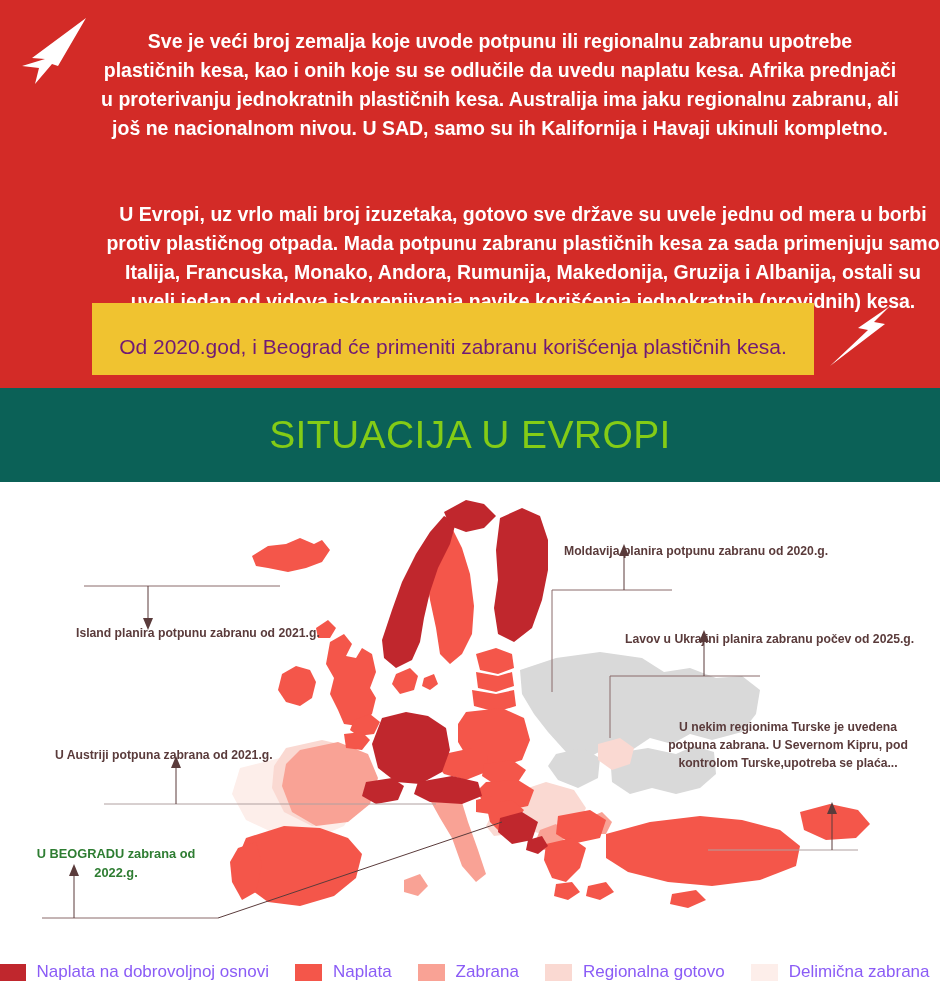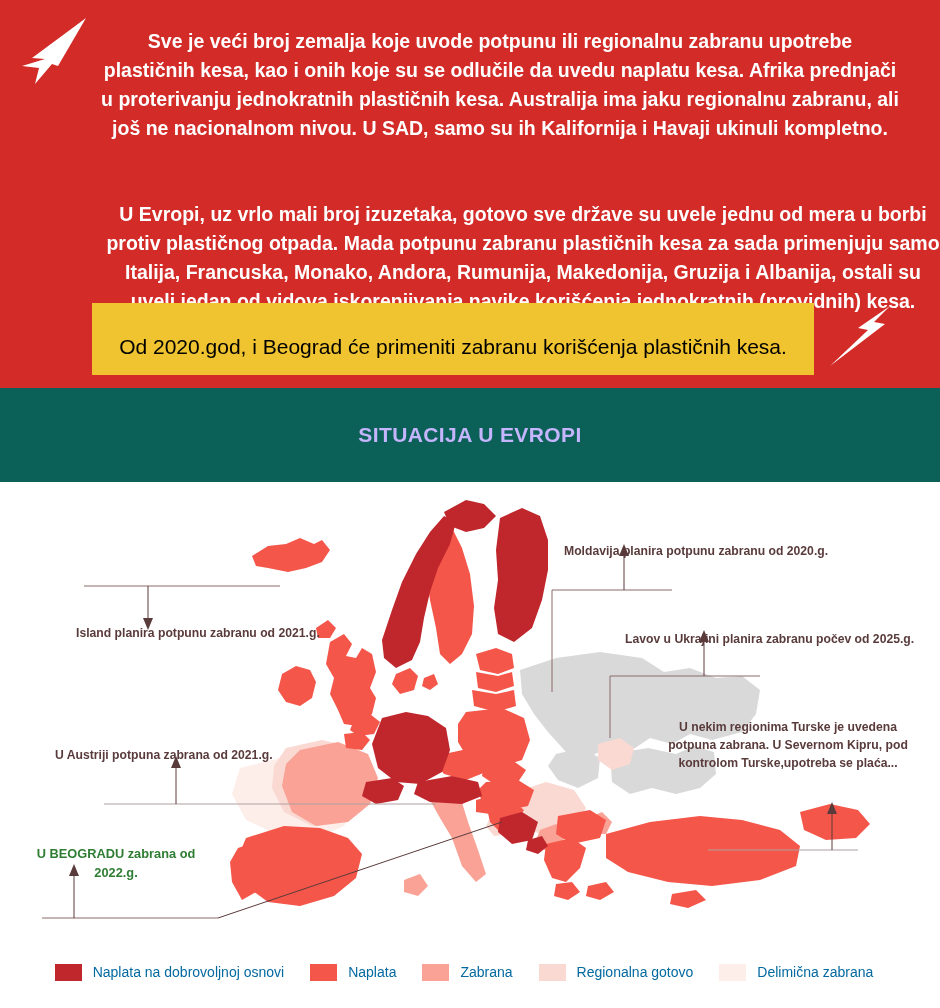--- a/index.html
+++ b/index.html
@@ -35,38 +35,38 @@
   .para2 { width:844px; }
 
   
   .yellow-box {
     position:absolute; left:92px; top:303px;
     width:722px; height:72px;
     background:#f0c330;
     display:flex; align-items:center; justify-content:center;
   }
   .yellow-box .yb-text {
-    color:#000000;
+    color:#701a75;
     font-size:21px;
     line-height:27px;
     text-align:center;
     padding:0 14px;
     margin-top:14px;
   }
 
   
   .green-banner {
     position:absolute; left:0; top:388px; width:940px; height:94px;
     background:#0b6157;
     display:flex; align-items:center; justify-content:center;
   }
   .green-banner h1 {
-    color:#c4b5fd;
-    font-size:21px;
-    font-weight:bold;
+    color:#84cc16;
+    font-size:39px;
+    font-weight:normal;
     letter-spacing:.4px;
   }
 
   
   .map-section {
     position:absolute; left:0; top:482px; width:940px; height:526px;
     background:#ffffff;
     overflow:hidden;
   }
   .map-svg { position:absolute; left:0; top:0; width:940px; height:470px; }
@@ -88,21 +88,21 @@
 
   
   .legend {
     position:absolute; left:0; top:952px; width:940px; height:40px;
     display:flex; align-items:center; justify-content:center;
     gap:0;
   }
   .legend-item { display:flex; align-items:center; margin-right:26px; }
   .legend-item:last-child { margin-right:12px; }
   .swatch { width:27px; height:17px; margin-right:11px; flex:none; }
-  .legend-label { font-size:14px; color:#0369a1; white-space:nowrap; }
+  .legend-label { font-size:17px; color:#8b5cf6; white-space:nowrap; }
 </style>
 </head>
 <body>
 
 <div class="page">
 
   <section class="hero">
 
     <div class="bolt bolt-tl">
       <svg viewBox="0 0 80 84" width="80" height="84" aria-hidden="true">

